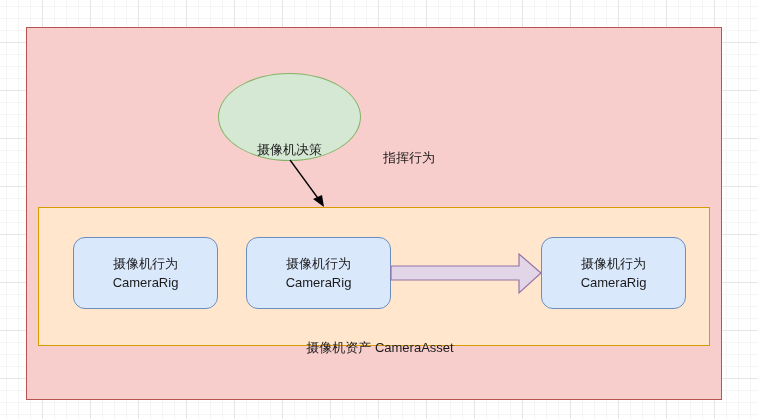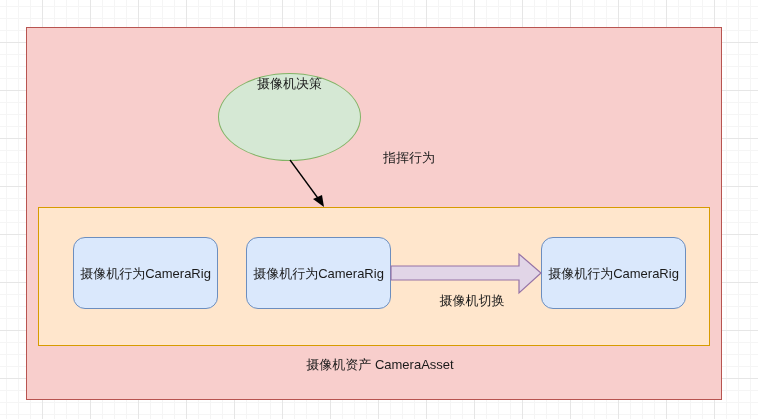--- a/index.html
+++ b/index.html
@@ -13,30 +13,30 @@
       linear-gradient(90deg, #f5f5f5 1px, transparent 1px);
     background-size: 48px 48px, 48px 48px, 12px 12px, 12px 12px;
     background-position: -6px -6px, -6px -6px, -6px -6px, -6px -6px;
     font-family: "Liberation Sans", "DejaVu Sans", sans-serif;
     color:#1a1a1a;
   }
   .abs { position:absolute; box-sizing:border-box; }
   .outer { left:26px; top:27px; width:696px; height:373px; background:#f8cecc; border:1.5px solid #b85450; }
   .inner { left:38px; top:207px; width:672px; height:139px; background:#ffe6cc; border:1.5px solid #d79b00; }
   .ellipse { left:218px; top:73px; width:143px; height:88px; border-radius:50%; background:#d5e8d4; border:1.5px solid #82b366;
-    display:flex; flex-direction:column; align-items:center; justify-content:flex-start; font-size:13px; line-height:20px; text-align:center; }
+    display:flex; flex-direction:column; align-items:center; justify-content:flex-end; font-size:13px; line-height:20px; text-align:center; }
   .rig { width:145px; height:72px; border-radius:12px; background:#dae8fc; border:1.5px solid #6c8ebf;
-    display:flex; flex-direction:row; align-items:center; justify-content:center; font-size:13px; line-height:19px; text-align:center; }
+    display:flex; flex-direction:column; align-items:center; justify-content:center; font-size:13px; line-height:19px; text-align:center; }
   .rig1 { left:73px; top:237px; }
   .rig2 { left:246px; top:237px; }
   .rig3 { left:541px; top:237px; }
   .label { font-size:13px; line-height:19px; text-align:center; white-space:nowrap; }
   .lbl-switch { left:372px; top:148px; width:74px; }
   .lbl-trans { left:392px; top:291px; width:160px; }
-  .lbl-asset { left:270px; top:355px; width:220px; }
+  .lbl-asset { left:270px; top:338px; width:220px; }
   svg.overlay { position:absolute; left:0; top:0; width:758px; height:419px; pointer-events:none; }
 </style>
 </head>
 <body>
 
 <div class="abs outer"></div>
 <div class="abs inner"></div>
 
 <div class="abs ellipse">
   <span>摄像机决策</span>
@@ -53,21 +53,20 @@
 <div class="abs rig rig2">
   <span>摄像机行为</span>
   <span>CameraRig</span>
 </div>
 <div class="abs rig rig3">
   <span>摄像机行为</span>
   <span>CameraRig</span>
 </div>
 
 <div class="abs label lbl-trans">
-  <div>摄像机切换</div>
 </div>
 
 <div class="abs label lbl-asset">摄像机资产 CameraAsset</div>
 
 <svg class="overlay" viewBox="0 0 758 419">
   <g>
     <line x1="290" y1="160" x2="320" y2="201" stroke="#000" stroke-width="1.3"></line>
     <polygon points="324,207 313,199 322,195" fill="#000"></polygon>
   </g>
   <polygon points="391,266 519,266 519,254 541,273 519,293 519,280 391,280" fill="#e1d5e7" stroke="#9673a6" stroke-width="1.2"></polygon>

